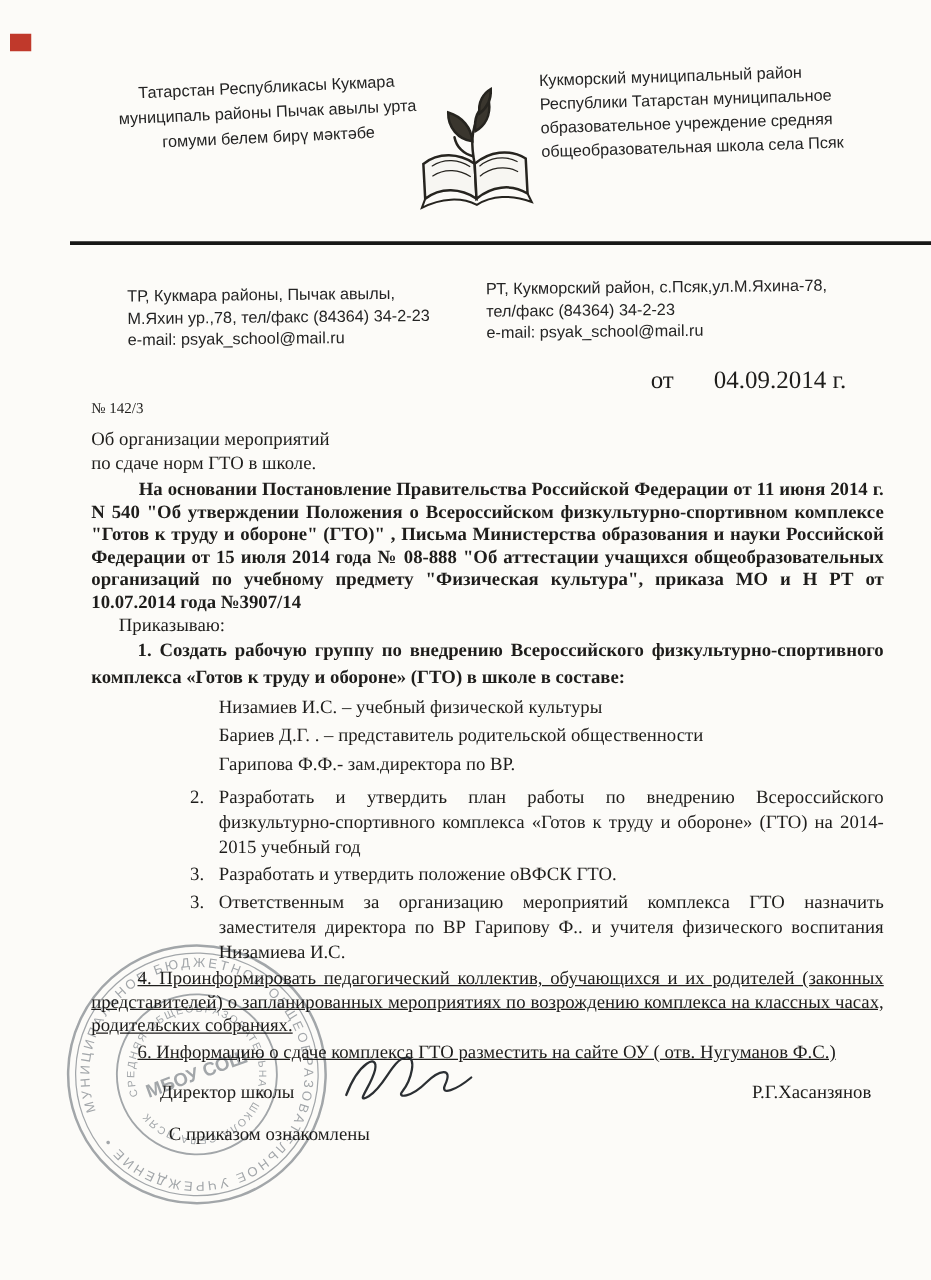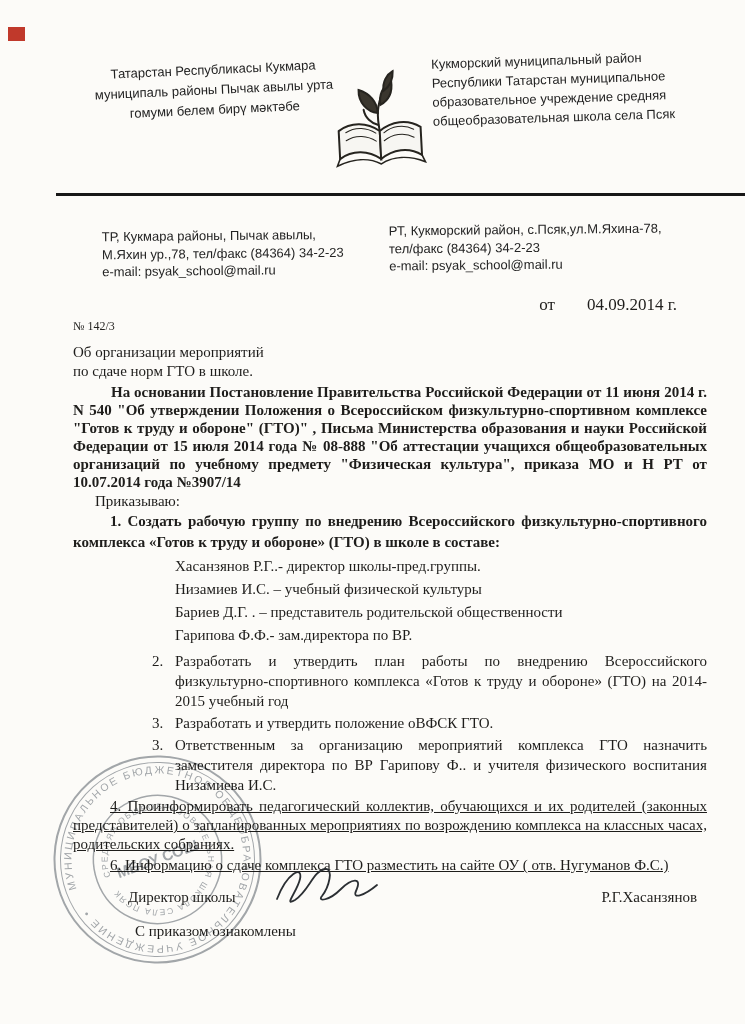--- a/index.html
+++ b/index.html
@@ -29,21 +29,21 @@
     font-family:"Liberation Sans",sans-serif;font-size:13px;line-height:17.5px;
     white-space:pre-line;transform:rotate(-0.6deg);color:#242424;
   }
   .contact-right{
     position:absolute;left:389px;top:221px;
     font-family:"Liberation Sans",sans-serif;font-size:13px;line-height:17.5px;
     white-space:pre-line;transform:rotate(-0.6deg);color:#242424;
   }
 
   .doc-body{position:absolute;left:73px;top:294px;width:634px;font-size:15px;line-height:18px;}
-  .date-row{text-align:right;padding-right:30px;font-size:17px;line-height:21px;}
+  .date-row{text-align:right;padding-right:30px;font-size:20px;line-height:21px;}
   .date-label{margin-right:32px;}
   .doc-number{font-size:12px;line-height:21px;margin-top:1px;}
   .subject{margin-top:6px;line-height:19px;white-space:pre-line;}
   .intro{margin-top:2px;text-align:justify;text-indent:38px;line-height:18px;font-weight:bold;}
   .order-word{font-weight:normal;padding-left:22px;line-height:20px;}
   .item-first{text-indent:37px;text-align:justify;line-height:21px;font-weight:bold;}
   .members{margin:2px 0 4px 102px;line-height:23px;}
   .items{margin-left:79px;}
   .item-row{display:flex;line-height:20px;margin-bottom:2px;}
   .item-num{width:23px;flex:none;}
@@ -112,21 +112,20 @@
     <div class="subject">Об организации мероприятий
 по сдаче норм ГТО в школе.</div>
 
     <div class="intro">На основании Постановление Правительства Российской Федерации от 11 июня 2014 г. N 540 "Об утверждении Положения о Всероссийском физкультурно-спортивном комплексе "Готов к труду и обороне" (ГТО)" , Письма Министерства образования и науки Российской Федерации от 15 июля 2014 года № 08-888 "Об аттестации учащихся общеобразовательных организаций по учебному предмету "Физическая культура", приказа МО и Н РТ от 10.07.2014 года №3907/14</div>
 
     <div class="order-word">Приказываю:</div>
 
     <div class="item-first">1. Создать  рабочую группу  по внедрению  Всероссийского физкультурно-спортивного комплекса «Готов к труду и обороне» (ГТО) в школе в составе:</div>
 
     <div class="members">
-      <div>Хасанзянов Р.Г..- директор школы-пред.группы.</div>
       <div>Низамиев И.С. – учебный физической культуры</div>
       <div>Бариев Д.Г.  . – представитель родительской общественности</div>
       <div>Гарипова Ф.Ф.- зам.директора по ВР.</div>
     </div>
 
     <div class="items">
       <div class="item-row">
         <span class="item-num">2.</span>
         <span class="item-text">Разработать и утвердить план работы по внедрению  Всероссийского физкультурно-спортивного комплекса «Готов к труду и обороне» (ГТО) на 2014-2015 учебный год</span>
       </div>

